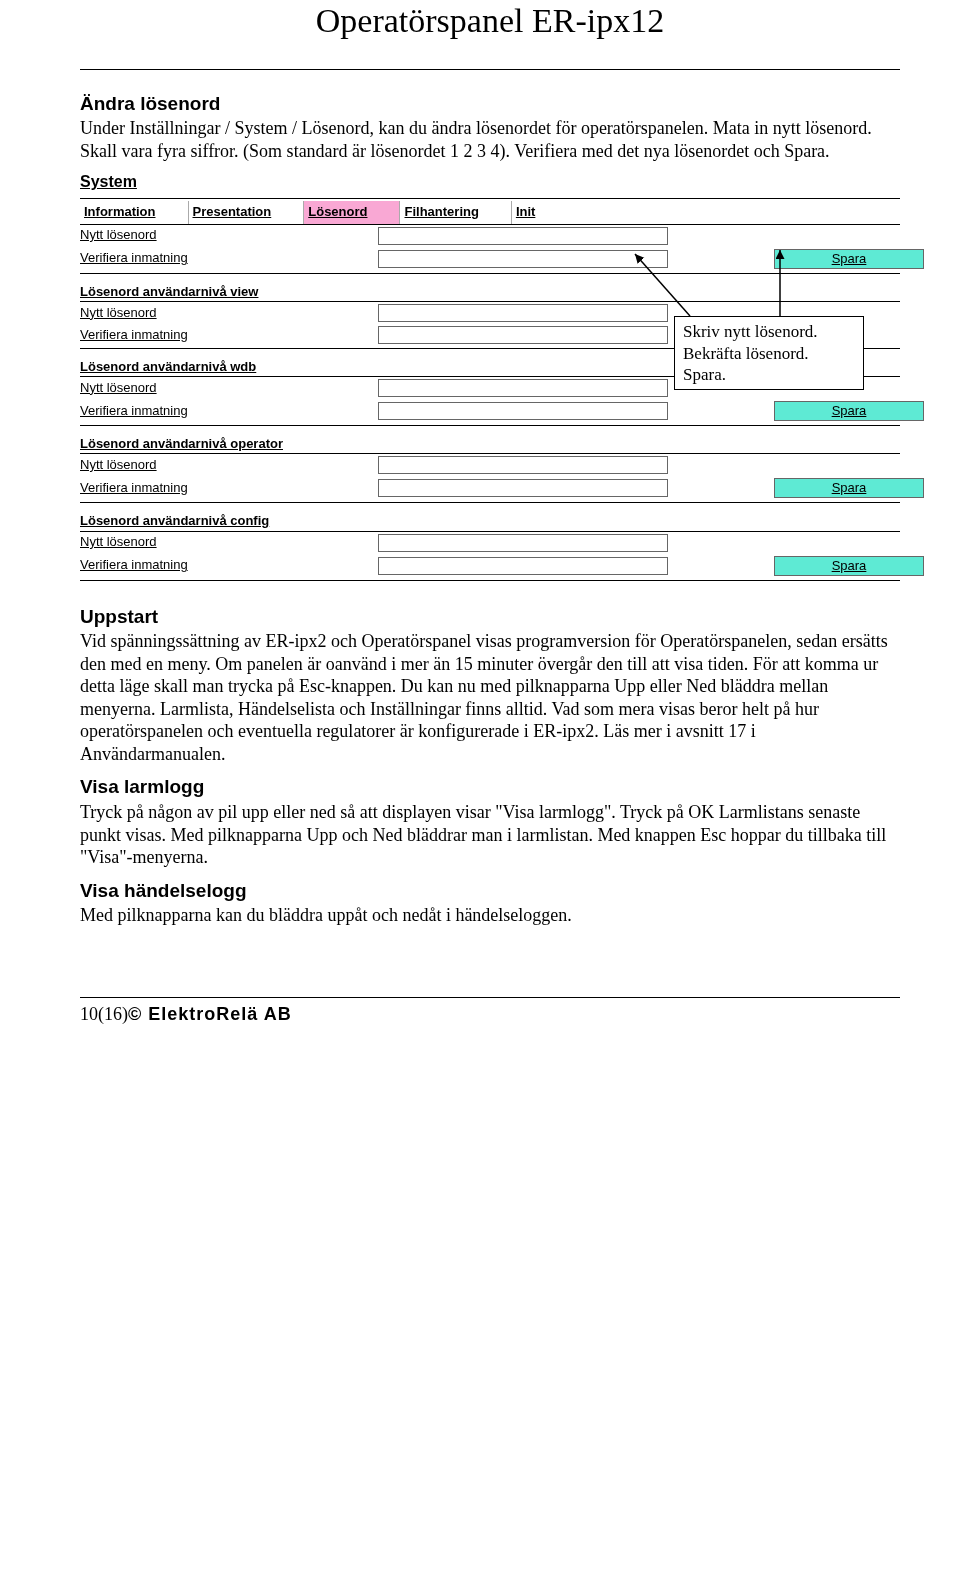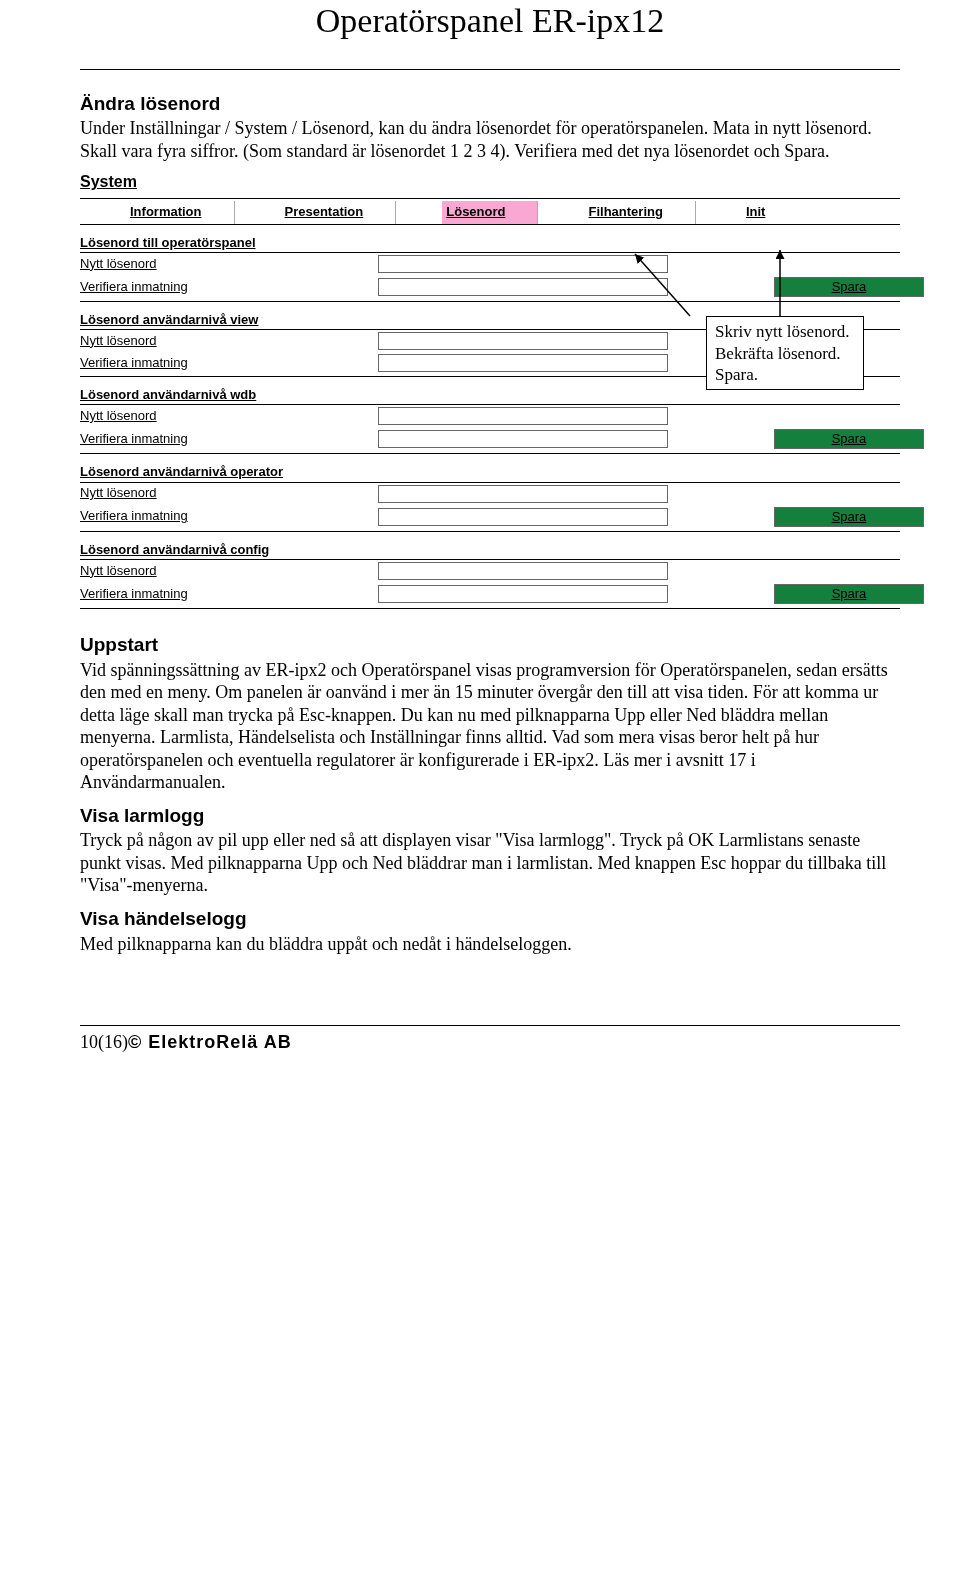--- a/index.html
+++ b/index.html
@@ -49,21 +49,20 @@
     display: flex;
     align-items: stretch;
     margin-top: 2px;
     border-bottom: 1px solid #000;
   }
   .tab {
     padding: 3px 32px 3px 4px;
     font-weight: bold;
     font-size: 13px;
     border-right: 1px solid #aaa;
-    margin-left: 46px;
   }
   .tab:last-child { border-right: none; }
   .tab.selected {
     background: #f9a8d4;
   }
   .group-head {
     font-weight: bold;
     font-size: 13px;
     padding: 4px 0 1px 0;
     border-bottom: 1px solid #000;
@@ -83,32 +82,32 @@
     flex: 0 0 290px;
     height: 18px;
     border: 1px solid #666;
     background: #fff;
   }
   .field-row .gap { flex: 0 0 70px; }
   .field-row .btn {
     flex: 0 0 150px;
     height: 20px;
     border: 1px solid #666;
-    background: #15803d;
+    background: #5eead4;
     font-family: Arial, Helvetica, sans-serif;
     font-size: 13px;
     text-align: center;
     line-height: 18px;
   }
   .group-end { border: none; border-bottom: 1px solid #000; margin-top: 2px; }
   .callout {
     position: absolute;
     right: 36px;
     top: 144px;
-    width: 158px;
+    width: 190px;
     border: 1.5px solid #000;
     background: #fff;
     font-family: "Times New Roman", Times, serif;
     font-size: 17px;
     padding: 4px 8px;
     line-height: 1.25;
     z-index: 10;
   }
   .arrows {
     position: absolute;
@@ -147,21 +146,20 @@
   <hr class="ui-rule">
 
   <div class="tabrow">
     <div class="tab">Information</div>
     <div class="tab">Presentation</div>
     <div class="tab selected">Lösenord</div>
     <div class="tab">Filhantering</div>
     <div class="tab">Init</div>
   </div>
 
-  <div class="group-head">Lösenord till operatörspanel</div>
   <div class="field-row">
     <div class="lbl">Nytt lösenord</div>
     <input class="inp" style="">
   </div>
   <div class="field-row">
     <div class="lbl">Verifiera inmatning</div>
     <input class="inp" style="">
     <div class="gap"></div>
     <button class="btn">Spara</button>
   </div>

